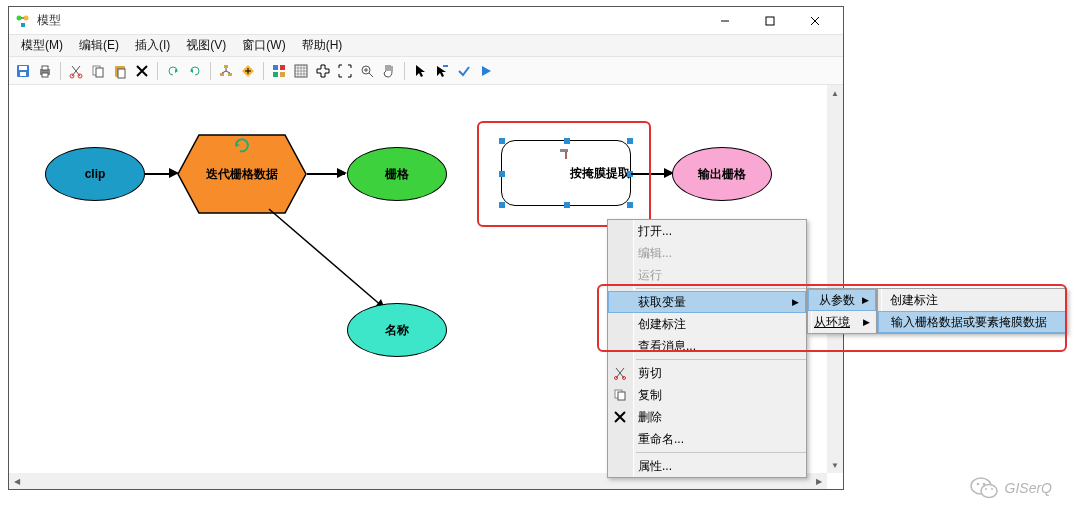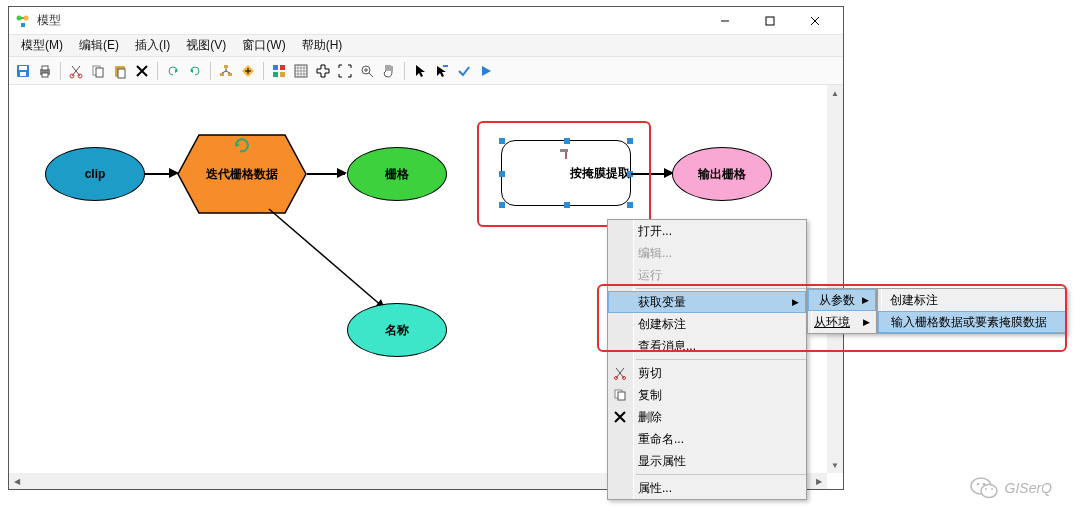--- a/index.html
+++ b/index.html
@@ -335,23 +335,20 @@
       <span class="icon-slot">
         <svg width="14" height="14">
           <path d="M2 2 L12 12 M12 2 L2 12" stroke="#000" stroke-width="2"></path>
         </svg>
       </span>
       <span>删除</span>
     </div>
   <div class="ctx-item">
       <span>重命名...</span>
     </div>
-  <div class="ctx-item">
-      <span>显示属性</span>
-    </div>
   <div class="ctx-sep"></div>
   <div class="ctx-item">
       <span>属性...</span>
     </div>
 </div>
 
 <div class="ctx" style="left:807px; top:288px; width:70px;">
   <div class="icon-col" style="width:4px;"></div>
   <div class="ctx-item hover" style="padding-left:10px;">
       <span>从参数</span>

